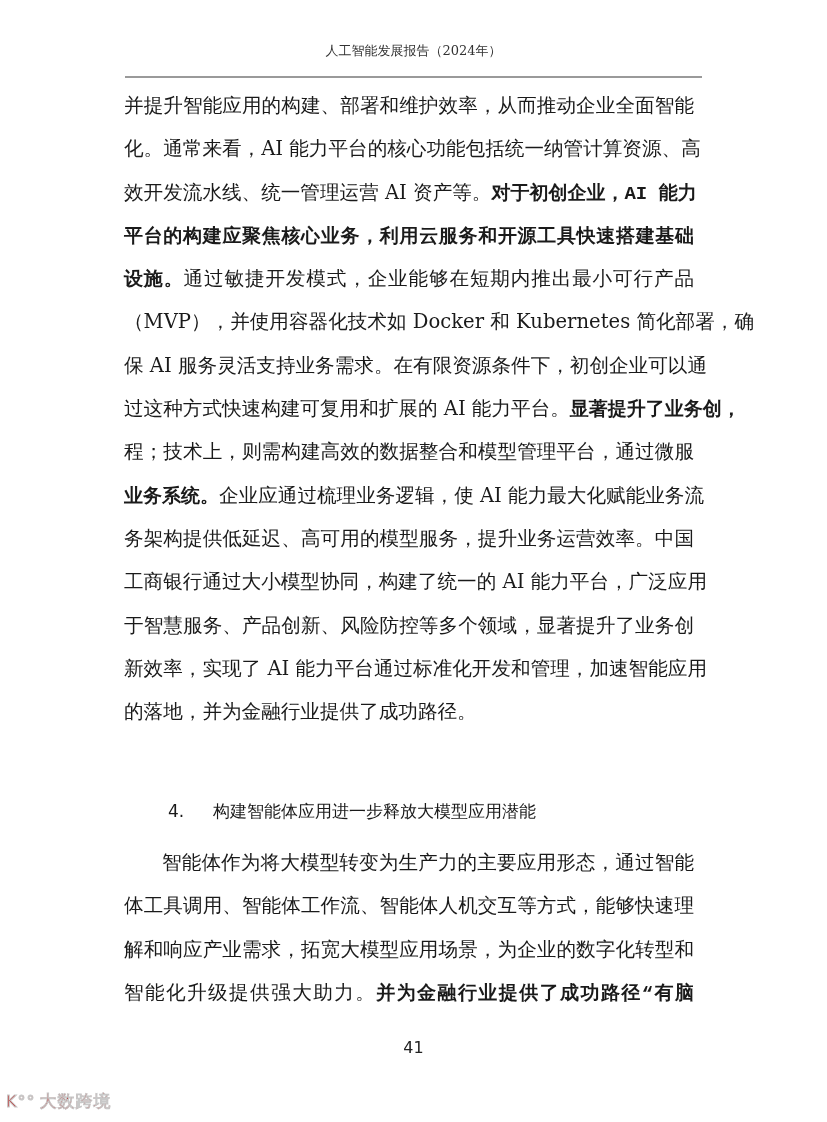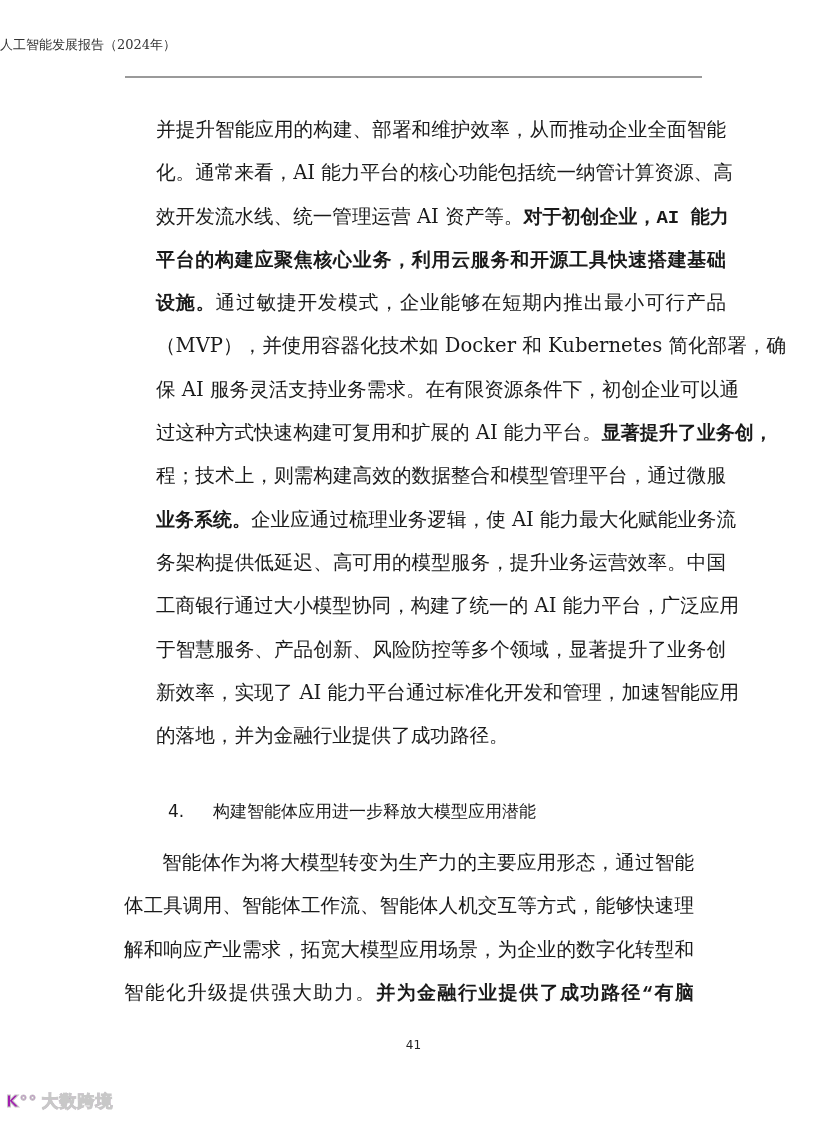--- a/index.html
+++ b/index.html
@@ -1,28 +1,28 @@
 <!DOCTYPE html>
 <html><head>
 <meta charset="utf-8">
 <style>
   html, body { margin: 0; padding: 0; background: #ffffff; }
   body { width: 827px; height: 1122px; position: relative; overflow: hidden; font-family: "DejaVu Serif", "Liberation Serif", serif; color: #1a1a1a; }
-  .header { position: absolute; left: 0; width: 827px; top: 36px; text-align: left; font-size: 13px; color: #333; font-family: "DejaVu Serif", serif; }
+  .header { position: absolute; left: 0; width: 827px; top: 42px; text-align: center; font-size: 13px; color: #333; font-family: "DejaVu Serif", serif; }
   .header-rule { position: absolute; left: 125px; width: 577px; top: 76px; height: 2px; background: #9a9a9a; }
-  .body { position: absolute; left: 124px; top: 113px; width: 570px; margin-left: 32px; }
+  .body { position: absolute; left: 124px; top: 89px; width: 570px; }
   .line { height: 43.3px; line-height: 34px; font-size: 19.6px; white-space: nowrap; text-align: justify; text-align-last: justify; letter-spacing: 0; }
   .line.last { text-align-last: left; }
   .b { font-family: Liberation Mono, monospace; font-weight: bold; font-size: 19px; }
   .heading { position: absolute; left: 168px; top: 800px; font-size: 17px; white-space: nowrap; font-family: "DejaVu Sans", "Liberation Sans", sans-serif; }
   .heading .num { display: inline-block; width: 45px; }
   .para2 { position: absolute; left: 124px; top: 846px; width: 570px; }
   .indent { padding-left: 38px; }
-  .pagenum { position: absolute; left: 0; width: 827px; top: 1038px; text-align: center; font-size: 12px; font-family: "DejaVu Sans", sans-serif; color: #222; }
-  .watermark { position: absolute; left: 6px; top: 1090px; font-size: 17px; color: #a21caf; font-family: "DejaVu Sans", sans-serif; font-weight: bold; -webkit-text-stroke: 1px #c8c8c8; letter-spacing: 1px; }
+  .pagenum { position: absolute; left: 0; width: 827px; top: 1038px; text-align: center; font-size: 16px; font-family: "DejaVu Sans", sans-serif; color: #222; }
+  .watermark { position: absolute; left: 6px; top: 1090px; font-size: 17px; color: #b91c1c; font-family: "DejaVu Sans", sans-serif; font-weight: normal; -webkit-text-stroke: 1px #c8c8c8; letter-spacing: 1px; }
   .watermark .logo { font-size: 16px; margin-right: 4px; }
 </style>
 </head>
 <body>
 
 <div class="header">人工智能发展报告（2024年）</div>
 <div class="header-rule"></div>
 
 <div class="body" id="p1">
     <div class="line"><span>并提升智能应用的构建、部署和维护效率，从而推动企业全面智能</span></div>

